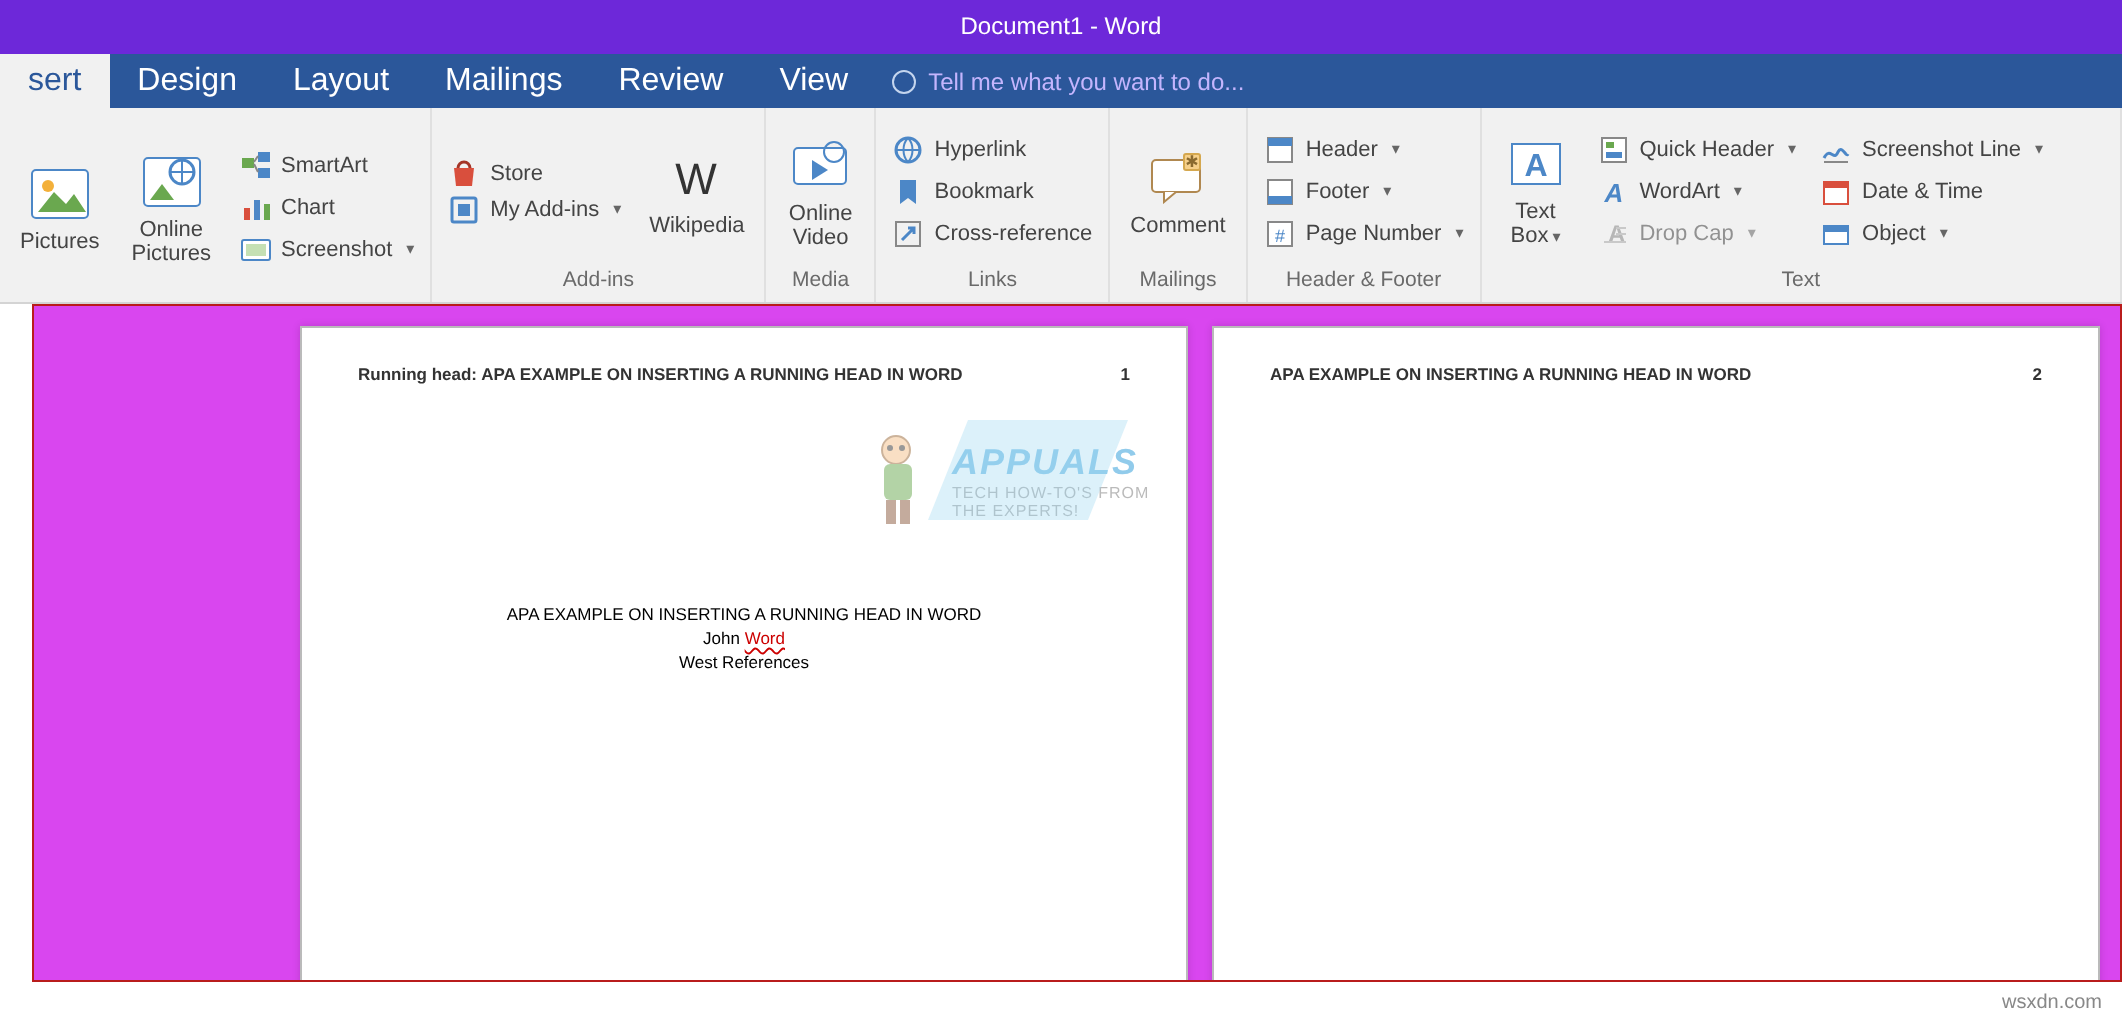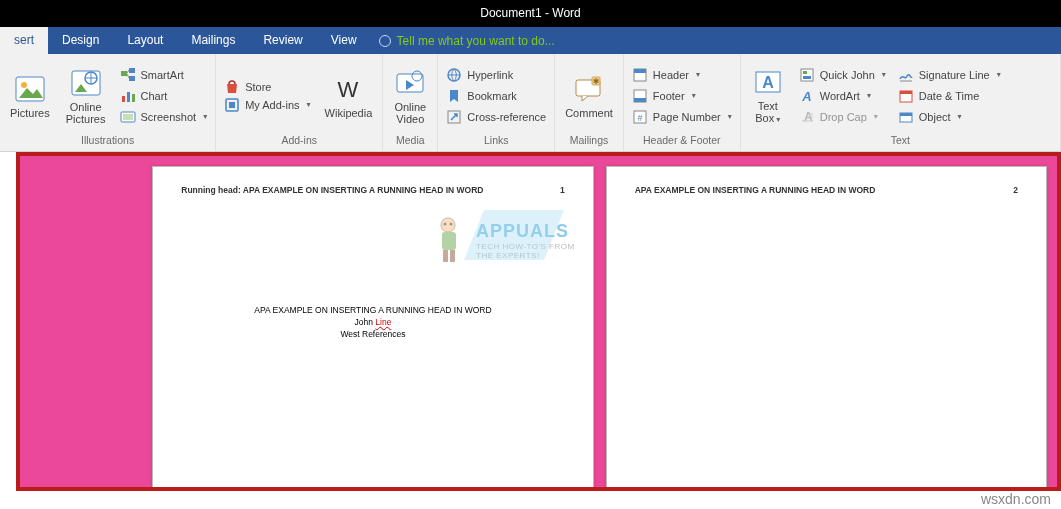--- a/index.html
+++ b/index.html
@@ -1,61 +1,61 @@
 <!DOCTYPE html>
 <html><head>
 <meta charset="utf-8">
 <style>
 * { margin:0; padding:0; box-sizing:border-box; font-family:"Segoe UI",Tahoma,sans-serif; }
 body { width:1061px; height:509px; overflow:hidden; background:#fff; position:relative; }
 
 
-.title-bar { height:27px; background:#000000; color:#fff; text-align:center; line-height:27px; font-size:12px; }
+.title-bar { height:27px; background:#6d28d9; color:#fff; text-align:center; line-height:27px; font-size:12px; }
 
 
 .tabs-row { height:27px; background:#2b579a; display:flex; align-items:center; }
-.tab { padding:0 14px; height:27px; line-height:27px; font-size:12px; color:#fff; cursor:pointer; }
+.tab { padding:0 14px; height:27px; line-height:27px; font-size:16px; color:#fff; cursor:pointer; }
 .tab.active { background:#f1f1f1; color:#2b579a; }
-.tell-me { display:flex; align-items:center; color:#84cc16; font-size:12px; gap:6px; padding-left:8px; }
+.tell-me { display:flex; align-items:center; color:#c4b5fd; font-size:12px; gap:6px; padding-left:8px; }
 .bulb { width:12px; height:12px; border:1.5px solid #c4d5ee; border-radius:50%; position:relative; }
 
 
 .ribbon { height:98px; background:#f1f1f1; border-bottom:1px solid #d4d4d4; display:flex; }
 .group { border-right:1px solid #e0e0e0; padding:4px 6px 2px 6px; display:flex; flex-direction:column; }
 .group-body { flex:1; display:flex; align-items:center; gap:8px; }
 .group-label { text-align:center; font-size:10.5px; color:#6a6a6a; padding-bottom:2px; height:16px; line-height:14px; }
 
 .big-btn { display:flex; flex-direction:column; align-items:center; justify-content:flex-start; padding:2px 4px; cursor:pointer; min-width:42px; gap:2px; }
 .big-btn .lbl { font-size:11px; color:#444; text-align:center; line-height:12px; }
 .big-icon { width:32px; height:32px; display:flex; align-items:center; justify-content:center; }
 
 .stack { display:flex; flex-direction:column; gap:3px; padding:2px 0; }
 .small-btn { display:flex; align-items:center; gap:5px; cursor:pointer; font-size:11px; color:#444; padding:1px 2px; white-space:nowrap; }
 .sm-icon { width:16px; height:16px; display:flex; align-items:center; justify-content:center; flex-shrink:0; }
 .dd { font-size:8px; color:#666; margin-left:2px; }
 
 
-.doc-area { position:absolute; top:152px; left:0; right:0; bottom:18px; background:#ec4899; border:4px solid #b91c1c; display:flex; gap:12px; padding:10px 10px 0 10px; overflow:hidden;margin-left:16px; }
+.doc-area { position:absolute; top:152px; left:0; right:0; bottom:18px; background:#d946ef; border:1px solid #b91c1c; display:flex; gap:12px; padding:10px 10px 0 10px; overflow:hidden;margin-left:16px; }
 .page { width:510px; height:600px; background:#fff; border:1px solid #bababa; box-shadow:0 0 4px rgba(0,0,0,.15); position:relative; padding:18px 28px; font-family:"Times New Roman",serif; }
 .running-head { font-size:8.5px; font-weight:bold; color:#333; display:flex; justify-content:space-between; }
 .doc-title { text-align:center; font-size:8.5px; margin-top:110px; }
 .author { text-align:center; font-size:8.5px; margin-top:2px; }
 .author .err { color:#c00; text-decoration:underline wavy #c00; }
 .univ { text-align:center; font-size:8.5px; margin-top:2px; }
 
 
 .wm { position:absolute; top:215px; left:430px; opacity:.5; display:flex; align-items:center; gap:6px; z-index:5; }
 .wm-figure { width:40px; height:50px; }
 .wm-text { font-family:Arial; }
-.wm-text .t1 { color:#2598d8; font-weight:bold; font-size:18px; letter-spacing:1px; }
+.wm-text .t1 { color:#2598d8; font-weight:bold; font-style:italic; font-size:18px; letter-spacing:1px; }
 .wm-text .t2 { color:#777; font-size:8px; letter-spacing:.5px; }
 .wm-accent { position:absolute; left:34px; top:-5px; width:100px; height:55px; }
 
 
-.attrib { position:absolute; bottom:2px; right:10px; font-size:14px; color:#888; }
+.attrib { position:absolute; bottom:2px; right:10px; font-size:10px; color:#888; }
 
 
 svg { display:block; }
 </style>
 </head>
 <body>
 
 <div class="title-bar">
   <span>Document1 - Word</span>
 </div>
@@ -126,21 +126,20 @@
               <svg width="16" height="16">
                 <rect x="1" y="3" width="14" height="10" rx="1" fill="#fff" stroke="#4c87c7"></rect>
                 <rect x="3" y="5" width="10" height="6" fill="#c5e0b4"></rect>
               </svg>
             </span>
           <span>Screenshot</span>
             <span class="dd">▾</span>
         </div>
       </div>
     </div>
-    <div class="group-label">Illustrations</div>
   </div>
 
   <div class="group">
     <div class="group-body">
       <div class="stack" style="gap:0">
         <div class="small-btn">
           <span class="sm-icon">
               <svg width="16" height="16">
                 <path d="M3 5 h10 l-1 9 h-8 Z" fill="#d94f3d"></path>
                 <path d="M5 5 a3 3 0 0 1 6 0" fill="none" stroke="#a43527" stroke-width="1.5"></path>
@@ -291,21 +290,21 @@
       </div>
       <div class="stack">
         <div class="small-btn">
           <span class="sm-icon">
               <svg width="16" height="16">
                 <rect x="2" y="2" width="12" height="12" fill="#fff" stroke="#888"></rect>
                 <rect x="4" y="4" width="4" height="3" fill="#6aa84f"></rect>
                 <rect x="4" y="9" width="8" height="3" fill="#4c87c7"></rect>
               </svg>
             </span>
-          <span>Quick John</span>
+          <span>Quick Header</span>
             <span class="dd">▾</span>
         </div>
         <div class="small-btn">
           <span class="sm-icon">
               <svg width="16" height="16">
                 <text x="8" y="13" text-anchor="middle" font-size="13" font-weight="bold" fill="#4c87c7" style="font-style:italic">A</text>
               </svg>
             </span>
           <span>WordArt</span>
             <span class="dd">▾</span>
@@ -322,21 +321,21 @@
         </div>
       </div>
       <div class="stack">
         <div class="small-btn">
           <span class="sm-icon">
               <svg width="16" height="16">
                 <path d="M2 12 c3 -6 5 2 7 -3 c2 -4 4 3 5 1" fill="none" stroke="#4c87c7" stroke-width="1.5"></path>
                 <path d="M2 14 h12" stroke="#888"></path>
               </svg>
             </span>
-          <span>Signature Line</span>
+          <span>Screenshot Line</span>
             <span class="dd">▾</span>
         </div>
         <div class="small-btn">
           <span class="sm-icon">
               <svg width="16" height="16">
                 <rect x="2" y="3" width="12" height="11" fill="#fff" stroke="#d94f3d"></rect>
                 <rect x="2" y="3" width="12" height="3" fill="#d94f3d"></rect>
               </svg>
             </span>
           <span>Date &amp; Time</span>
@@ -359,21 +358,21 @@
 </div>
 
 <div class="doc-area">
   <div style="width:130px"></div>
   <div class="page">
     <div class="running-head">
       <span><span>Running head: </span><span>APA EXAMPLE ON INSERTING A RUNNING HEAD IN WORD</span></span>
       <span>1</span>
     </div>
     <div class="doc-title">APA EXAMPLE ON INSERTING A RUNNING HEAD IN WORD</div>
-    <div class="author"><span>John </span><span class="err">Line</span></div>
+    <div class="author"><span>John </span><span class="err">Word</span></div>
     <div class="univ">West References</div>
   </div>
   <div class="page">
     <div class="running-head">
       <span>APA EXAMPLE ON INSERTING A RUNNING HEAD IN WORD</span>
       <span>2</span>
     </div>
   </div>
 </div>
 

